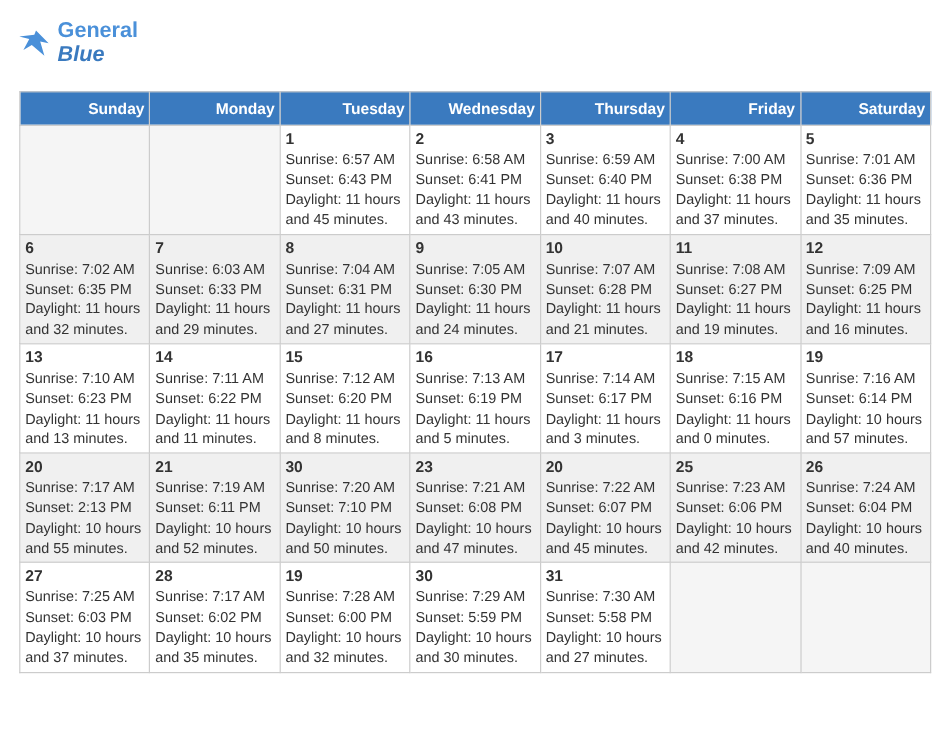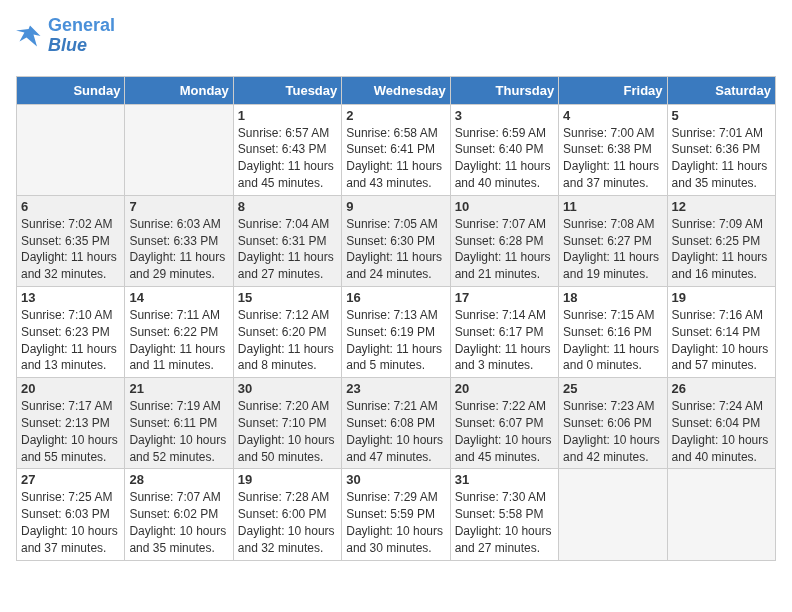--- a/index.html
+++ b/index.html
@@ -286,21 +286,21 @@
       </tr>
       <tr>
         <td>
           <div class="day-number">27</div>
           <div class="day-info">Sunrise: 7:25 AM
 Sunset: 6:03 PM
 Daylight: 10 hours and 37 minutes.</div>
         </td>
         <td>
           <div class="day-number">28</div>
-          <div class="day-info">Sunrise: 7:07 AM
+          <div class="day-info">Sunrise: 7:17 AM
 Sunset: 6:02 PM
 Daylight: 10 hours and 35 minutes.</div>
         </td>
         <td>
           <div class="day-number">19</div>
           <div class="day-info">Sunrise: 7:28 AM
 Sunset: 6:00 PM
 Daylight: 10 hours and 32 minutes.</div>
         </td>
         <td>

